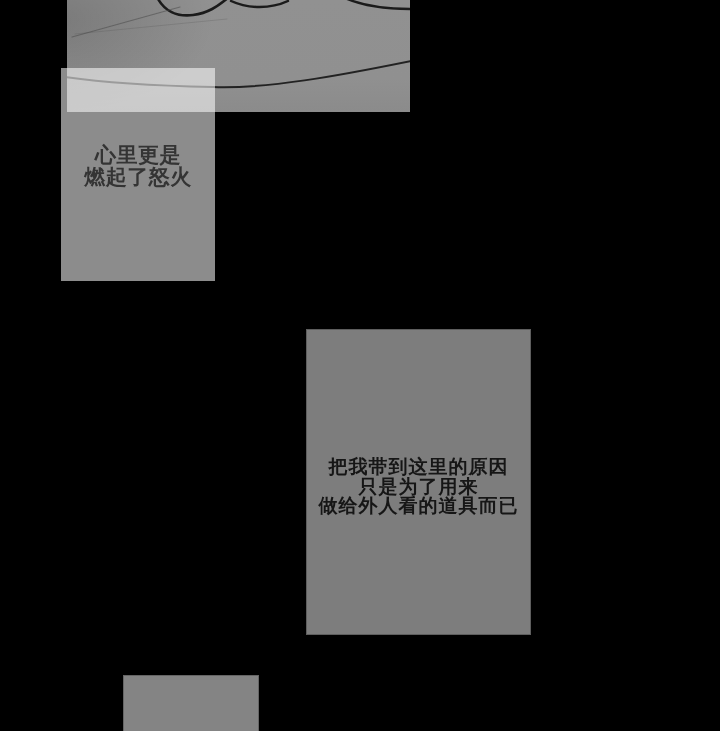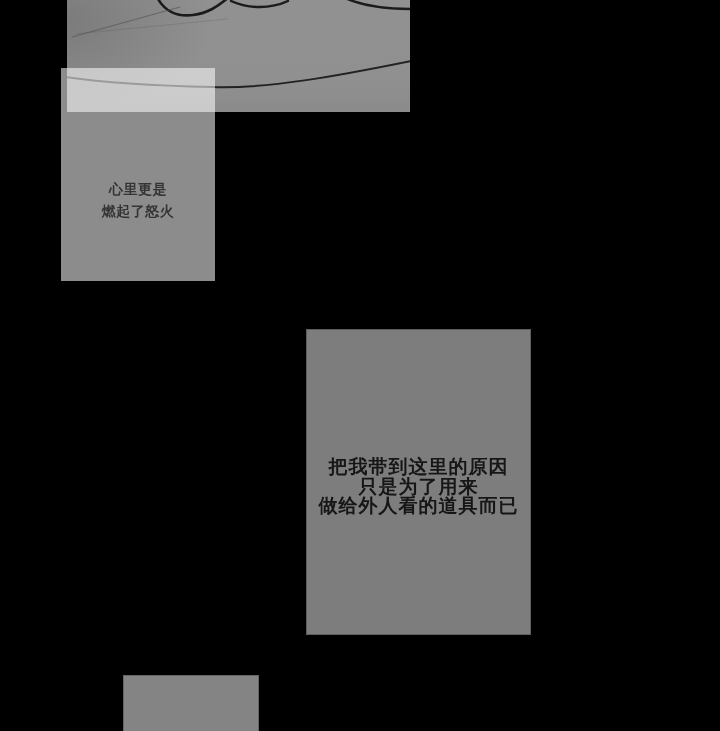--- a/index.html
+++ b/index.html
@@ -28,23 +28,23 @@
   .panel path { fill: none; stroke-linecap: round; }
 
   
   .bubble-anger {
     left: 61px; top: 68px; width: 154px; height: 213px;
     background: rgba(255,255,255,0.55);
     z-index: 2;
     box-sizing: border-box;
   }
   .bubble-anger .txt {
-    padding-top: 111px;
+    padding-top: 77px;
     text-align: center;
-    font-size: 14px;
+    font-size: 21px;
     line-height: 21.5px;
     font-weight: 600;
     letter-spacing: 0.5px;
     color: #343434;
     white-space: pre-line;
   }
 
   
   .bubble-reason {
     left: 306px; top: 329px; width: 225px; height: 306px;

